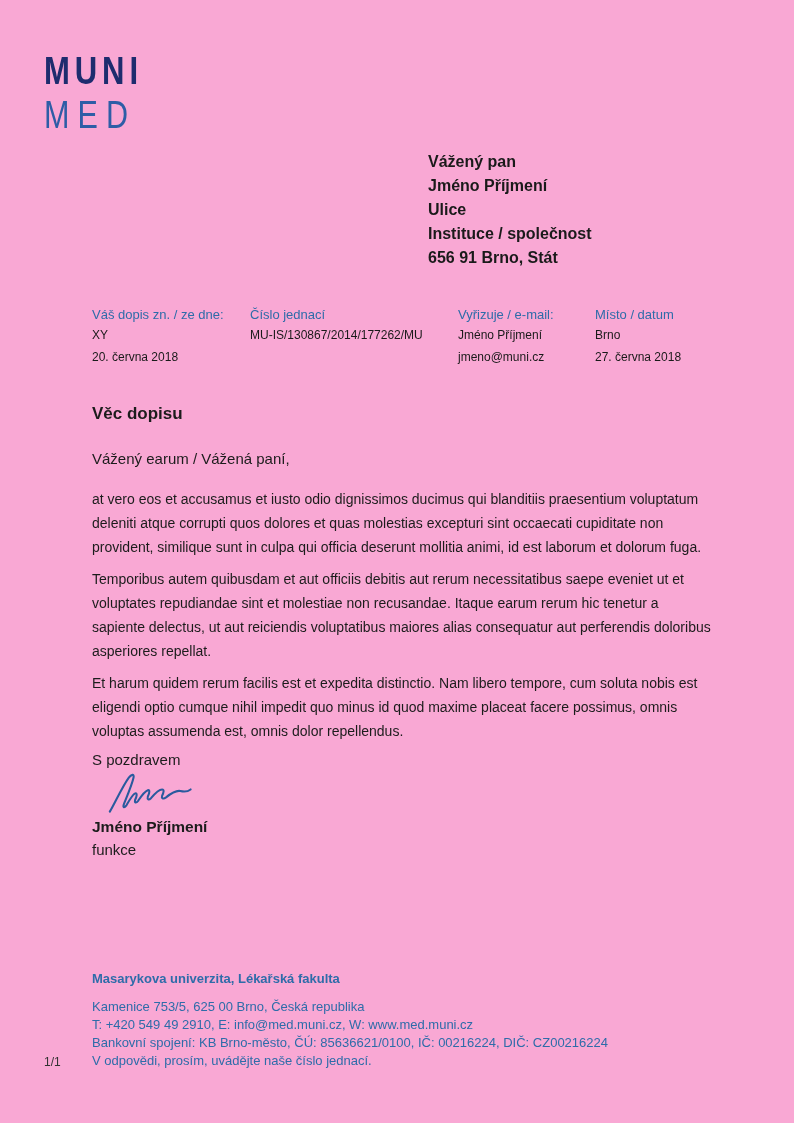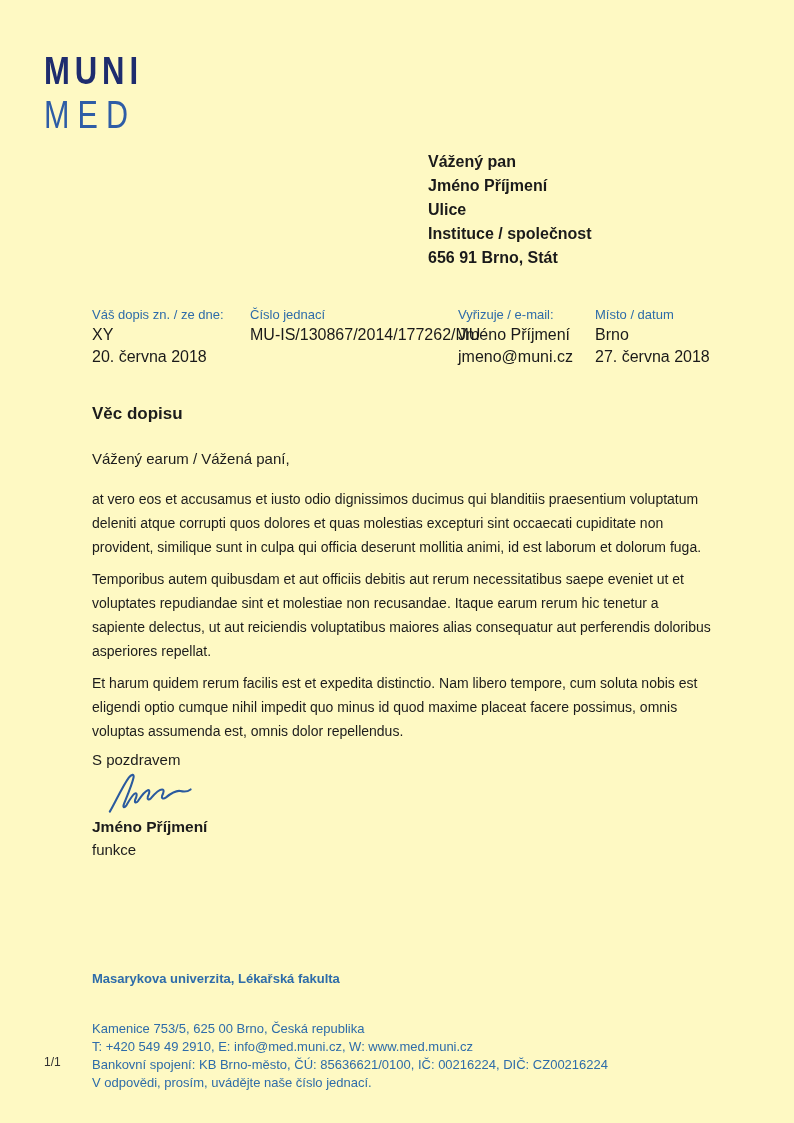--- a/index.html
+++ b/index.html
@@ -1,19 +1,19 @@
 <!DOCTYPE html>
 <html><head>
 <meta charset="utf-8">
 <style>
   html,body { margin:0; padding:0; background:#ffffff; }
   .page {
     position:relative;
     width:794px; height:1123px;
-    background:#fef9c3;
+    background:#f9a8d4;
     font-family:"Liberation Sans", sans-serif;
     color:#1c1c1c;
     overflow:hidden;
   }
 
   
   .logo { position:absolute; left:44px; top:54px; }
   .logo-muni { fill:#1e2c6e; font-family:"Liberation Sans", sans-serif; font-weight:bold; font-size:38px; letter-spacing:6px; }
   .logo-med  { fill:#2e5da6; font-family:"Liberation Sans", sans-serif; font-weight:normal; font-size:38px; letter-spacing:10px; }
 
@@ -22,37 +22,37 @@
   .recipient div { white-space:nowrap; }
 
   
   .meta { position:absolute; left:92px; top:307px; width:640px; height:70px; }
   .meta-col { position:absolute; top:0; }
   .meta-col.c0 { left:0; }
   .meta-col.c1 { left:158px; }
   .meta-col.c2 { left:366px; }
   .meta-col.c3 { left:503px; }
   .meta-label { font-size:13px; color:#2e6ca9; margin-bottom:2px; white-space:nowrap; }
-  .meta-value { font-size:16px; color:#1a1a1a; line-height:22px; white-space:nowrap; }
+  .meta-value { font-size:12px; color:#1a1a1a; line-height:22px; white-space:nowrap; }
 
   
   .body-block { position:absolute; left:92px; top:404px; width:622px; }
   .subject { font-size:17px; font-weight:bold; margin:0 0 26px 0; }
   .salutation { font-size:15px; margin:0 0 20px 0; }
   .para { font-size:14px; line-height:24px; margin:0 0 8px 0; text-align:left; }
   .closing { font-size:15px; margin:2px 0 4px 0; }
   .signature-wrap { height:42px; margin:2px 0 2px 0; }
   .signature-wrap svg { display:block; }
   .sig-path { fill:none; stroke:#2a5a9e; stroke-width:2.6; stroke-linecap:round; stroke-linejoin:round; }
   .sig-name { font-size:15.5px; font-weight:bold; margin-top:4px; }
   .sig-role { font-size:15px; margin-top:5px; }
 
   
   .footer { position:absolute; left:92px; top:971px; }
-  .footer-org { font-size:13px; font-weight:bold; color:#2e6ca9; margin-bottom:34px; white-space:nowrap; }
+  .footer-org { font-size:13px; font-weight:bold; color:#2e6ca9; margin-bottom:12px; white-space:nowrap; }
   .footer-line { font-size:13px; color:#2e6ca9; line-height:18px; white-space:nowrap; }
   .page-number { position:absolute; left:44px; top:1055px; font-size:12px; color:#333333; }
 </style>
 </head>
 <body>
 
 <div class="page">
 
   <div class="logo">
     <svg width="150" height="82" viewBox="0 0 150 82">

